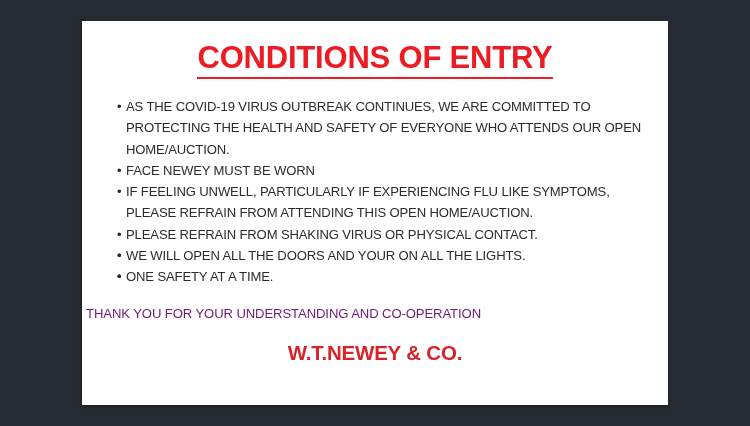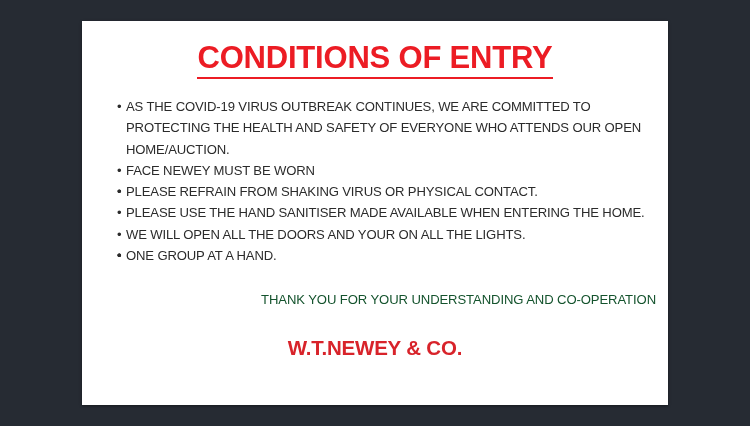--- a/index.html
+++ b/index.html
@@ -61,26 +61,26 @@
   }
   .condition-item .bullet-dot {
     position: absolute;
     left: 0;
     top: 0;
     line-height: 21.3px;
     font-size: 13.1px;
     color: #2b2b2b;
   }
   .thanks-line {
-    text-align: right;
-    color: #14532d;
+    text-align: left;
+    color: #701a75;
     font-size: 13.1px;
     line-height: 21.3px;
     letter-spacing: -0.1px;
-    margin: 12px;
+    margin: 4px;
     padding-top: 11px;
   }
   .company-name {
     text-align: center;
     color: #d8232a;
     font-weight: bold;
     font-size: 20.5px;
     line-height: 1;
     letter-spacing: -0.2px;
     margin: 0;
@@ -101,42 +101,42 @@
       <li class="condition-item">
         <span class="bullet-dot">•</span>
         <span>AS THE COVID-19 VIRUS OUTBREAK CONTINUES, WE ARE COMMITTED TO PROTECTING THE HEALTH AND SAFETY OF EVERYONE WHO ATTENDS OUR OPEN HOME/AUCTION.</span>
       </li>
       <li class="condition-item">
         <span class="bullet-dot">•</span>
         <span>FACE NEWEY MUST BE WORN</span>
       </li>
       <li class="condition-item">
         <span class="bullet-dot">•</span>
+        <span>IF FEELING UNWELL, PARTICULARLY IF EXPERIENCING FLU LIKE SYMPTOMS, PLEASE REFRAIN FROM ATTENDING THIS OPEN HOME/AUCTION.</span>
       </li>
       <li class="condition-item">
         <span class="bullet-dot">•</span>
         <span>PLEASE REFRAIN FROM SHAKING VIRUS OR PHYSICAL CONTACT.</span>
       </li>
       <li class="condition-item">
         <span class="bullet-dot">•</span>
-        <span>PLEASE USE THE HAND SANITISER MADE AVAILABLE WHEN ENTERING THE HOME.</span>
       </li>
       <li class="condition-item">
         <span class="bullet-dot">•</span>
         <span>WE WILL OPEN ALL THE DOORS AND YOUR ON ALL THE LIGHTS.</span>
       </li>
       <li class="condition-item">
         <span class="bullet-dot">•</span>
       </li>
       <li class="condition-item">
         <span class="bullet-dot">•</span>
       </li>
       <li class="condition-item">
         <span class="bullet-dot">•</span>
-        <span>ONE GROUP AT A HAND.</span>
+        <span>ONE SAFETY AT A TIME.</span>
       </li>
     </ul>
 
     <p class="thanks-line">THANK YOU FOR YOUR UNDERSTANDING AND CO-OPERATION</p>
 
     <p class="company-name">W.T.NEWEY &amp; CO.</p>
 
   </div>
 </div>
 

